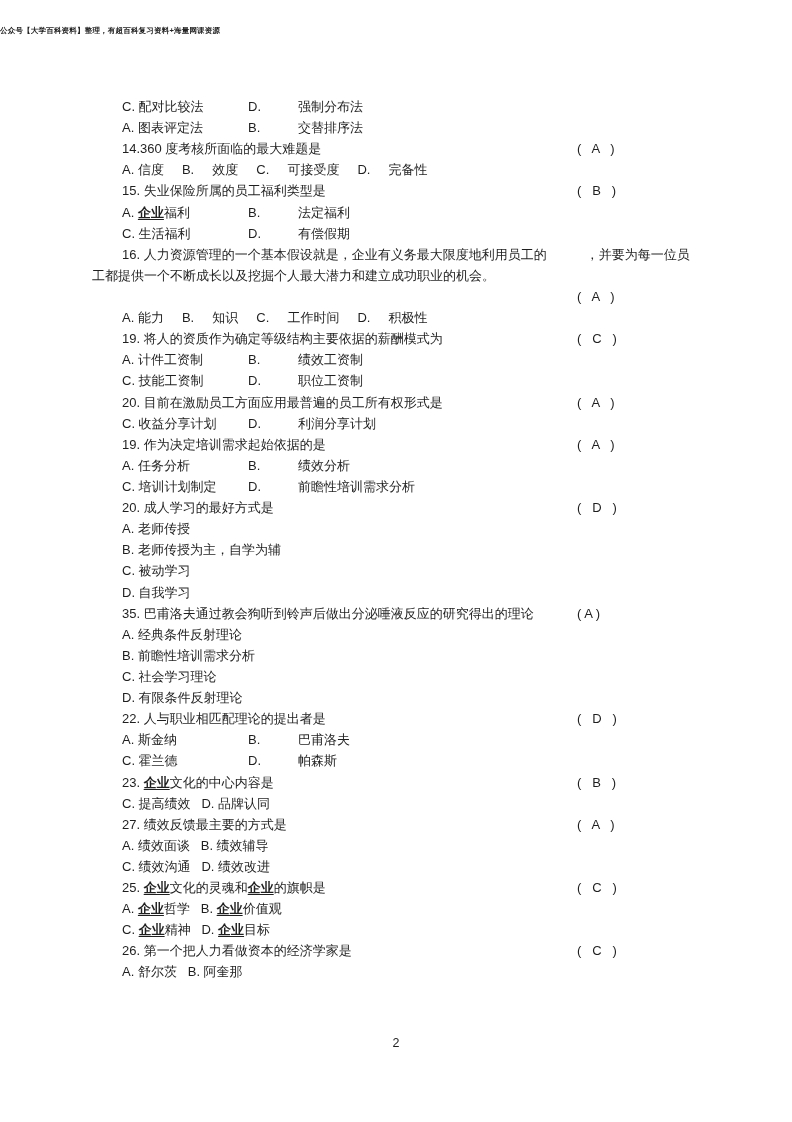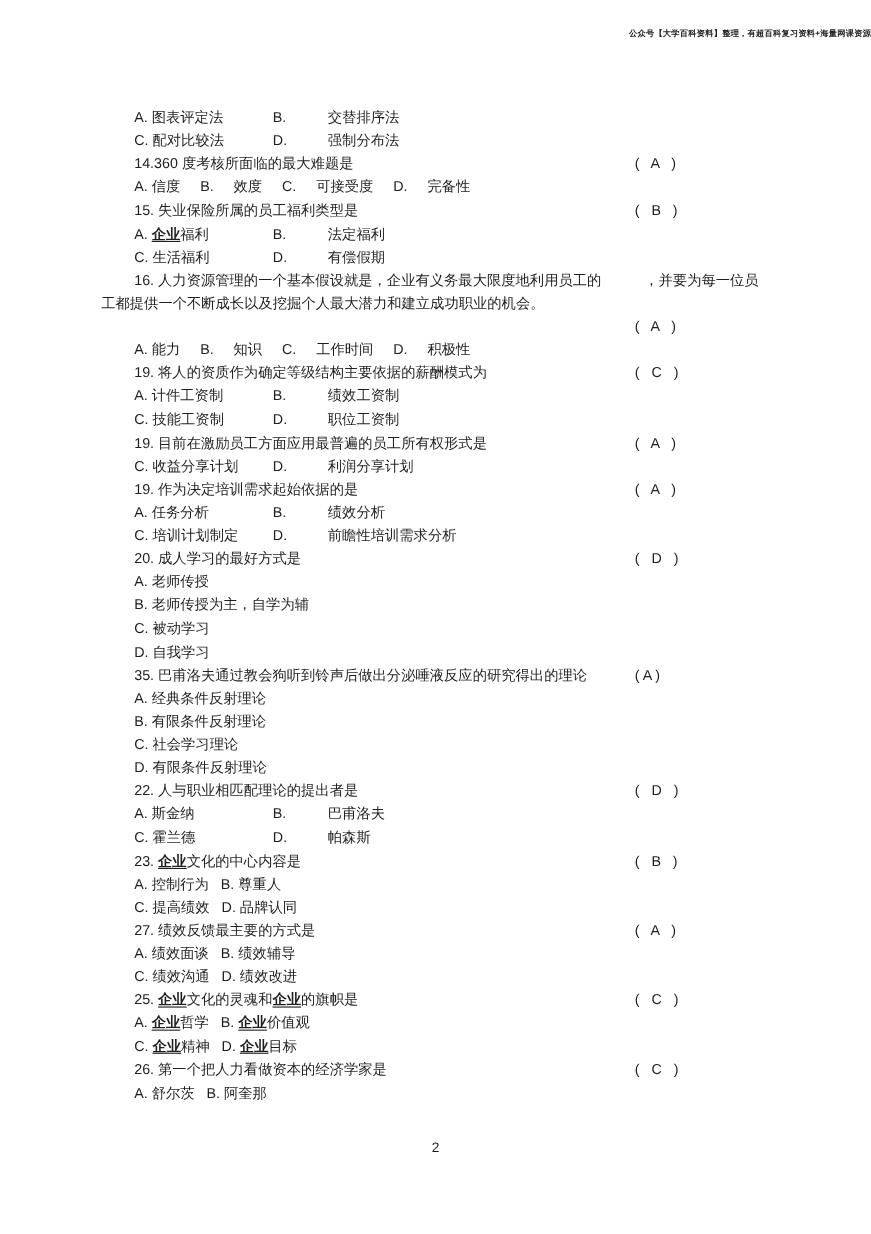--- a/index.html
+++ b/index.html
@@ -10,21 +10,21 @@
     background: #ffffff;
     font-family: "Liberation Sans", sans-serif;
     color: #1f1f1f;
     overflow: hidden;
   }
   .watermark {
     position: absolute;
     top: 26px;
     left: 0;
     width: 100%;
-    text-align: right;
+    text-align: left;
     font-size: 7.5px;
     font-weight: 700;
     color: #222222;
     letter-spacing: 0.2px;
   }
   .exam-body {
     position: absolute;
     left: 122px;
     top: 96px;
     width: 560px;
@@ -57,54 +57,53 @@
     color: #1f1f1f;
   }
 </style>
 </head>
 <body>
 
 <div class="page">
   <div class="watermark">公众号【大学百科资料】整理，有超百科复习资料+海量网课资源</div>
 
   <div class="exam-body">
+      <div class="line"><span class="cell c0">C. 配对比较法</span><span class="cell c1">D.</span><span class="cell c2">强制分布法</span></div>
       <div class="line"><span class="cell c0">A. 图表评定法</span><span class="cell c1">B.</span><span class="cell c2">交替排序法</span></div>
-      <div class="line"><span class="cell c0">C. 配对比较法</span><span class="cell c1">D.</span><span class="cell c2">强制分布法</span></div>
       <div class="line"><span>14.360 度考核所面临的最大难题是</span><span class="ans">(   A   )</span></div>
       <div class="line"><span>A. 信度     B.     效度     C.     可接受度     D.     完备性</span></div>
       <div class="line"><span>15. 失业保险所属的员工福利类型是</span><span class="ans">(   B   )</span></div>
       <div class="line"><span class="cell c0"><span>A. </span><span class="u">企业</span><span>福利</span></span><span class="cell c1">B.</span><span class="cell c2">法定福利</span></div>
       <div class="line"><span class="cell c0">C. 生活福利</span><span class="cell c1">D.</span><span class="cell c2">有偿假期</span></div>
       <div class="line"><span>16. 人力资源管理的一个基本假设就是，企业有义务最大限度地利用员工的　　　，并要为每一位员</span></div>
       <div class="line outdent"><span>工都提供一个不断成长以及挖掘个人最大潜力和建立成功职业的机会。</span></div>
       <div class="line"><span class="ans">(   A   )</span></div>
       <div class="line"><span>A. 能力     B.     知识     C.     工作时间     D.     积极性</span></div>
       <div class="line"><span>19. 将人的资质作为确定等级结构主要依据的薪酬模式为</span><span class="ans">(   C   )</span></div>
       <div class="line"><span class="cell c0">A. 计件工资制</span><span class="cell c1">B.</span><span class="cell c2">绩效工资制</span></div>
       <div class="line"><span class="cell c0">C. 技能工资制</span><span class="cell c1">D.</span><span class="cell c2">职位工资制</span></div>
-      <div class="line"><span>19. 目前在激励员工方面应用最普遍的员工所有权形式是</span><span class="ans">(   A   )</span></div>
+      <div class="line"><span>20. 目前在激励员工方面应用最普遍的员工所有权形式是</span><span class="ans">(   A   )</span></div>
       <div class="line"><span class="cell c0">C. 收益分享计划</span><span class="cell c1">D.</span><span class="cell c2">利润分享计划</span></div>
       <div class="line"><span>19. 作为决定培训需求起始依据的是</span><span class="ans">(   A   )</span></div>
       <div class="line"><span class="cell c0">A. 任务分析</span><span class="cell c1">B.</span><span class="cell c2">绩效分析</span></div>
       <div class="line"><span class="cell c0">C. 培训计划制定</span><span class="cell c1">D.</span><span class="cell c2">前瞻性培训需求分析</span></div>
       <div class="line"><span>20. 成人学习的最好方式是</span><span class="ans">(   D   )</span></div>
       <div class="line"><span>A. 老师传授</span></div>
       <div class="line"><span>B. 老师传授为主，自学为辅</span></div>
       <div class="line"><span>C. 被动学习</span></div>
       <div class="line"><span>D. 自我学习</span></div>
       <div class="line"><span>35. 巴甫洛夫通过教会狗听到铃声后做出分泌唾液反应的研究得出的理论</span><span class="ans">( A )</span></div>
       <div class="line"><span>A. 经典条件反射理论</span></div>
-      <div class="line"><span>B. 有限条件反射理论</span></div>
+      <div class="line"><span>B. 前瞻性培训需求分析</span></div>
       <div class="line"><span>C. 社会学习理论</span></div>
       <div class="line"><span>D. 有限条件反射理论</span></div>
       <div class="line"><span>22. 人与职业相匹配理论的提出者是</span><span class="ans">(   D   )</span></div>
       <div class="line"><span class="cell c0">A. 斯金纳</span><span class="cell c1">B.</span><span class="cell c2">巴甫洛夫</span></div>
       <div class="line"><span class="cell c0">C. 霍兰德</span><span class="cell c1">D.</span><span class="cell c2">帕森斯</span></div>
       <div class="line"><span><span>23. </span><span class="u">企业</span><span>文化的中心内容是</span></span><span class="ans">(   B   )</span></div>
-      <div class="line"><span>A. 控制行为   B. 尊重人</span></div>
       <div class="line"><span>C. 提高绩效   D. 品牌认同</span></div>
       <div class="line"><span>27. 绩效反馈最主要的方式是</span><span class="ans">(   A   )</span></div>
       <div class="line"><span>A. 绩效面谈   B. 绩效辅导</span></div>
       <div class="line"><span>C. 绩效沟通   D. 绩效改进</span></div>
       <div class="line"><span><span>25. </span><span class="u">企业</span><span>文化的灵魂和</span><span class="u">企业</span><span>的旗帜是</span></span><span class="ans">(   C   )</span></div>
       <div class="line"><span><span>A. </span><span class="u">企业</span><span>哲学   B. </span><span class="u">企业</span><span>价值观</span></span></div>
       <div class="line"><span><span>C. </span><span class="u">企业</span><span>精神   D. </span><span class="u">企业</span><span>目标</span></span></div>
       <div class="line"><span>26. 第一个把人力看做资本的经济学家是</span><span class="ans">(   C   )</span></div>
       <div class="line"><span>A. 舒尔茨   B. 阿奎那</span></div>
     </div>

